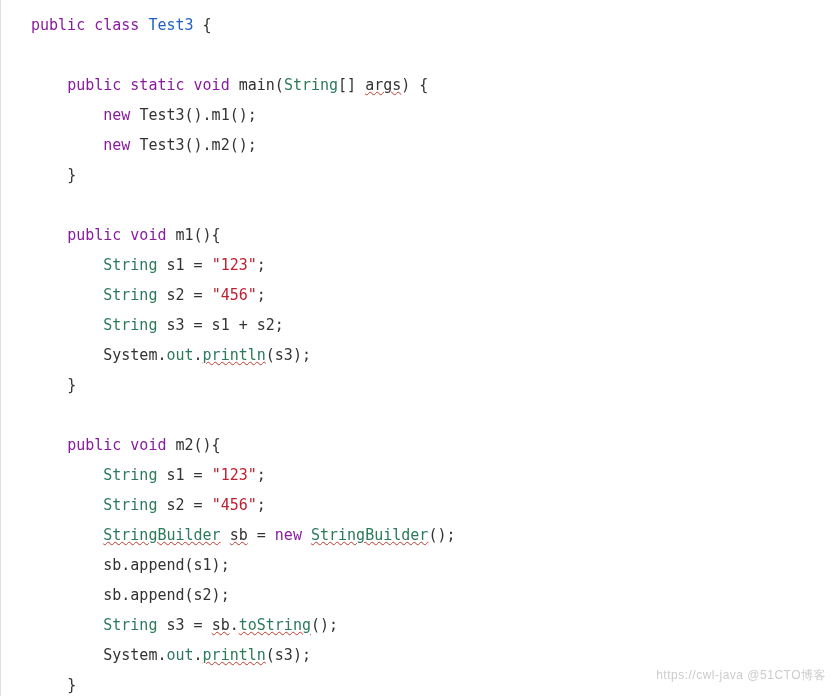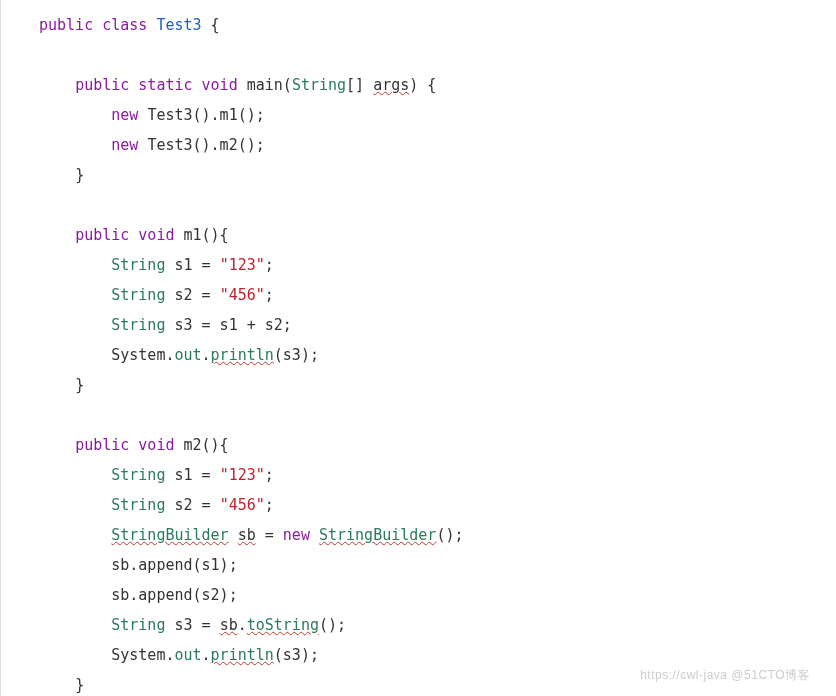--- a/index.html
+++ b/index.html
@@ -8,42 +8,42 @@
     background: #ffffff;
     font-family: "Consolas", "Monaco", "Courier New", monospace;
     font-size: 15px;
     line-height: 30px;
     color: #333333;
   }
   .code-container {
     width: 836px;
     height: 696px;
     box-sizing: border-box;
-    padding: 10px 0 0 8px;
+    padding: 10px 0 0 0;
     border-left: 1px solid #e0e0e0;
     position: relative;
     overflow: hidden;
   }
   pre {
     margin: 0;
     padding: 0 0 0 30px;
     white-space: pre;
   }
   .kw { color: #8a1ba0; }       
   .type { color: #2b7a5b; }     
   .cls { color: #2060c0; }      
   .str { color: #c02030; }    
   .wave {
     text-decoration: underline wavy #c0392b;
     text-decoration-thickness: 1px;
   }
   .watermark {
     position: absolute;
     bottom: 6px;
-    right: 26px;
+    right: 10px;
     font-family: sans-serif;
     font-size: 12px;
     color: #cccccc;
     letter-spacing: 0.5px;
   }
 </style>
 </head>
 <body>
 
 <div class="code-container">

